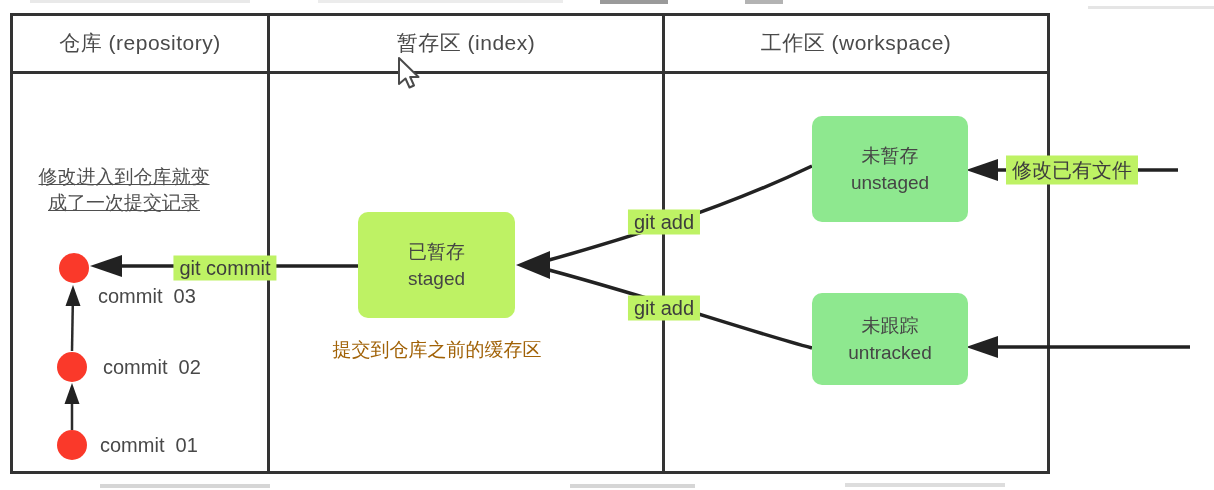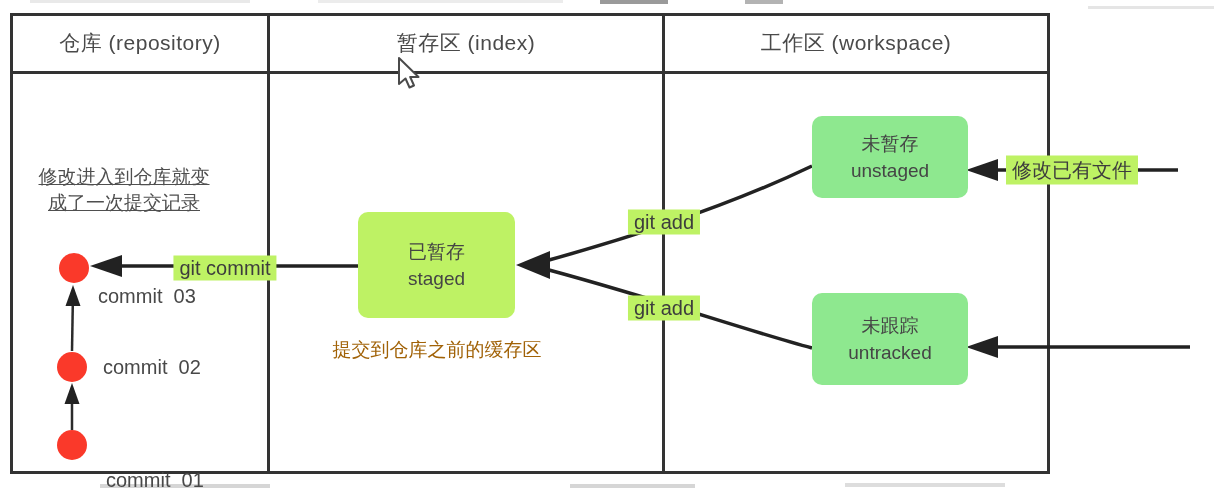--- a/index.html
+++ b/index.html
@@ -18,36 +18,36 @@
   .arrow-line { stroke:#222222; stroke-width:3.5; fill:none; }
   .chain-line { stroke:#2b2b2b; stroke-width:2.5; fill:none; }
   .arrow-head { fill:#222222; stroke:none; }
 
   
   .float-label { position:absolute; transform:translate(-50%,-50%); background:#bef264; color:#3d3d3d; font-size:20px; white-space:pre; padding:1px 6px; }
 
   
   .node-box { position:absolute; border-radius:10px; display:flex; flex-direction:column; align-items:center; justify-content:center; font-size:19px; line-height:27px; color:#454545; text-align:center; }
   .box-staged    { left:358px; top:212px; width:157px; height:106px; background:#bef264; }
-  .box-unstaged  { left:812px; top:116px; width:156px; height:82px; background:#8ee88f; }
+  .box-unstaged  { left:812px; top:116px; width:156px; height:106px; background:#8ee88f; }
   .box-untracked { left:812px; top:293px; width:156px; height:92px; background:#8ee88f; }
 
   .caption { position:absolute; left:437px; top:350px; transform:translate(-50%,-50%); font-size:19px; color:#a16207; white-space:pre; }
 
   .repo-note { position:absolute; left:124px; top:190px; transform:translate(-50%,-50%); text-align:center; font-size:19px; line-height:26px; color:#4f4f4f; white-space:pre;text-decoration:underline; }
 
   .commit-dot { position:absolute; width:30px; height:30px; border-radius:50%; background:#fa392a; }
   .dot-03 { left:59px; top:253px; }
   .dot-02 { left:57px; top:352px; }
   .dot-01 { left:57px; top:430px; }
 
   .commit-label { position:absolute; transform:translate(0,-50%); font-size:20px; color:#484848; white-space:pre; }
   .lbl-03 { left:98px;  top:296px; }
   .lbl-02 { left:103px; top:367px; }
-  .lbl-01 { left:106px; top:445px;margin-top:35px; }
+  .lbl-01 { left:100px; top:445px; }
 
   
   .cursor { position:absolute; left:396px; top:56px; }
 
   
   .artifact { position:absolute; pointer-events:none; }
 </style>
 </head>
 <body>
 

